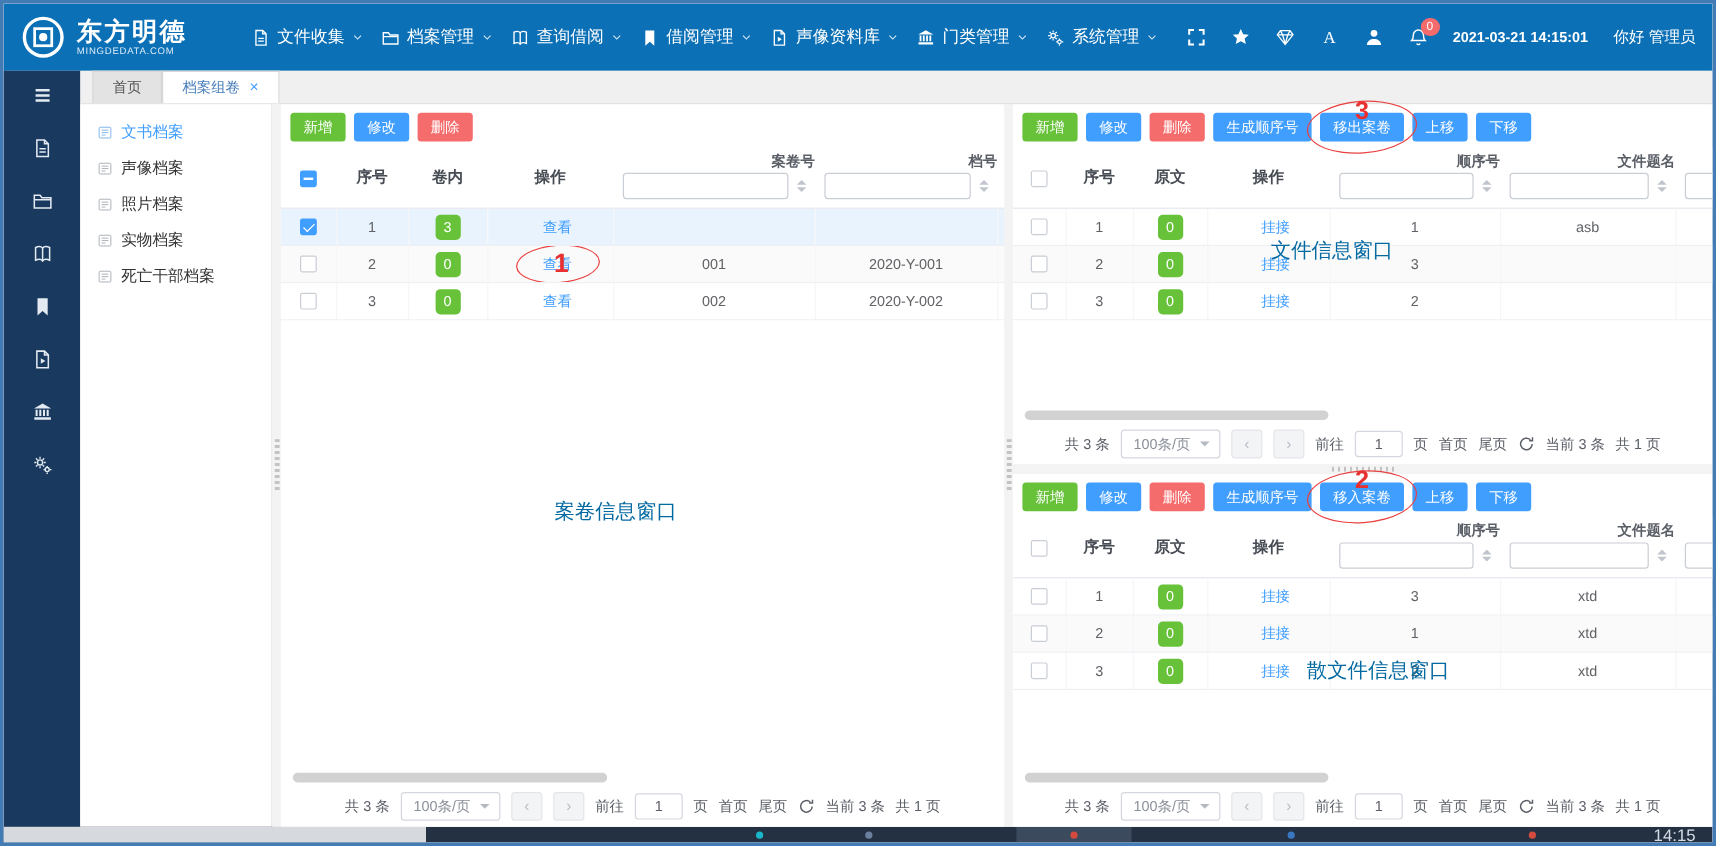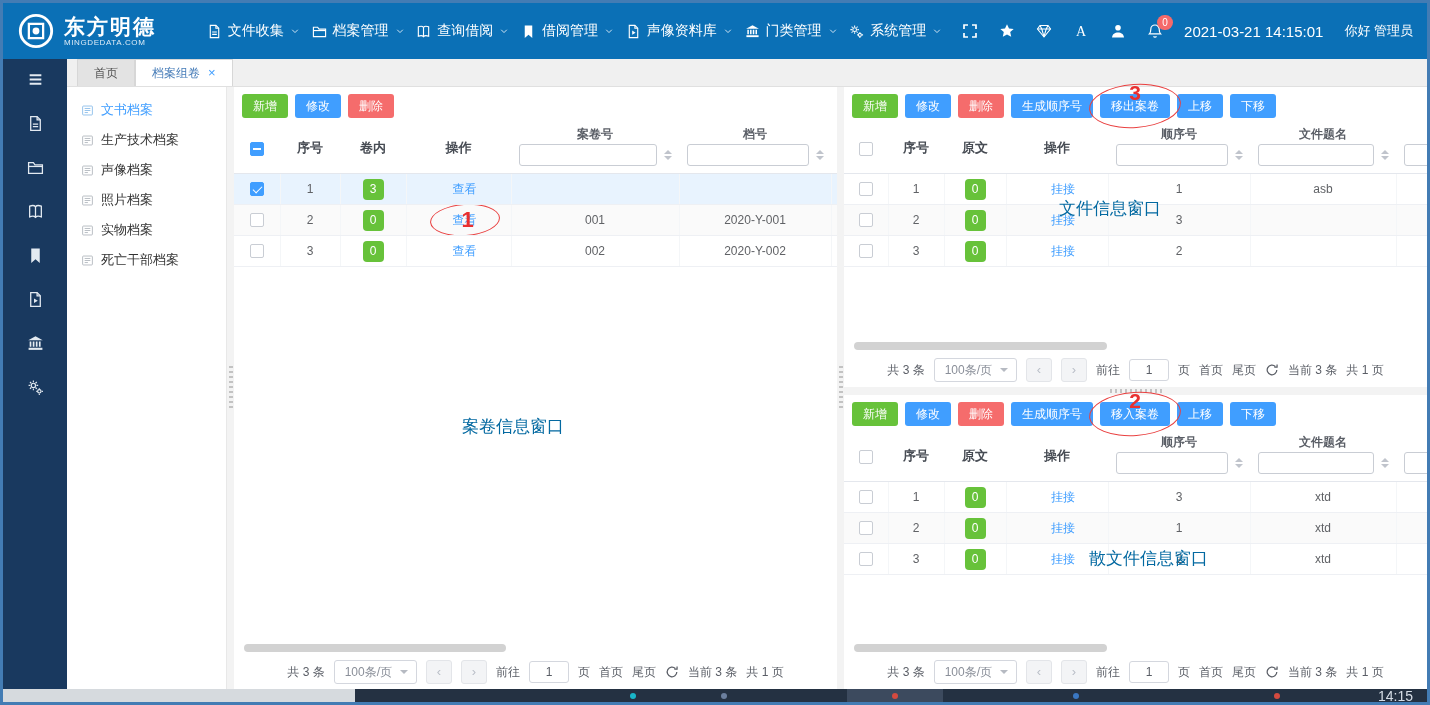--- a/index.html
+++ b/index.html
@@ -17,21 +17,21 @@
   .navmenu{flex:1;display:flex;justify-content:space-evenly;align-items:center;margin:0 8px;max-width:840px}
   .nitem{display:flex;align-items:center;gap:6px;font-size:14px;cursor:pointer;white-space:nowrap}
   .icon{display:inline-block}
   .icon svg{width:100%;height:100%;display:block}
   .nitem .ni{width:15px;height:15px}
   .nitem .car{width:10px;height:10px;opacity:.85}
   .navright{display:flex;align-items:center;gap:21px;margin-left:auto}
   .qicon{width:16px;height:16px;cursor:pointer}
   .bellwrap{position:relative;cursor:pointer;width:16px;height:16px}
   .badge-red{position:absolute;top:-8px;right:-10px;background:#f56a6a;min-width:16px;height:15px;border-radius:8px;font-size:10px;line-height:15px;text-align:center;color:#fff;padding:0 2px}
-  .dt{font-size:15px;font-weight:400;white-space:nowrap}
+  .dt{font-size:12px;font-weight:700;white-space:nowrap}
   .greet{font-size:13px;white-space:nowrap}
 
   
   .body-row{flex:1;display:flex;min-height:0}
   .rail{width:64px;background:#19395f;display:flex;flex-direction:column;align-items:center;padding-top:12px;gap:27px;flex:0 0 auto}
   .rail .ric{width:17px;height:17px;color:#e3eaf1;cursor:pointer}
   .main{flex:1;display:flex;flex-direction:column;min-width:0}
   .tabstrip{height:28px;background:#f0f0f0;display:flex;align-items:flex-end;padding-left:10px;border-bottom:1px solid #e0e0e0;flex:0 0 auto}
   .tab{height:27px;line-height:26px;padding:0 16px;font-size:12px;background:#e3e3e3;color:#555;border:1px solid #d7d7d7;border-bottom:none;cursor:pointer;white-space:nowrap}
   .tab.active{background:#fff;color:#467cb8}
@@ -60,21 +60,21 @@
   .btn.green{background:#67c23a}
   .btn.blue{background:#409eff}
   .btn.red{background:#f56c6c}
 
   .tablewrap{overflow:hidden;flex:0 0 auto}
   table.grid{border-collapse:collapse;table-layout:fixed;font-size:12px;color:#606266}
   .mid table.grid{width:660px}
   .right-col table.grid{width:625px}
   table.grid th{border-bottom:1px solid #e4e7ed;background:#fff;font-weight:700;color:#474c54;height:44px;vertical-align:middle;text-align:center;font-size:13px;padding:0}
   th.col-filter{font-weight:400}
-  .flabel{font-size:12px;color:#5a5e66;height:16px;line-height:16px;margin-top:3px;text-align:center}
+  .flabel{font-size:12px;color:#5a5e66;height:16px;line-height:16px;margin-top:3px;text-align:right}
   .frow{display:flex;align-items:center;padding:2px 4px 7px 8px}
   .finput{flex:1;height:22px;border:1px solid #c9cdd4;border-radius:3px;min-width:0;outline:none;padding:0 4px;font-size:12px}
   .sorter{width:14px;display:flex;flex-direction:column;align-items:center;margin-left:4px;cursor:pointer}
   .sorter i{display:block;width:0;height:0;border:4px solid transparent}
   .sorter .up{border-bottom-color:#c0c4cc;margin-bottom:2px;border-top-width:0}
   .sorter .dn{border-top-color:#c0c4cc;border-bottom-width:0}
   table.grid td{height:31px;border-bottom:1px solid #eef0f4;border-right:1px solid #f4f6f8;text-align:center;overflow:hidden;white-space:nowrap}
   tbody tr{cursor:pointer}
   tbody tr:nth-child(even){background:#fafafa}
   tbody tr.sel{background:#e8f3fe}
@@ -380,31 +380,20 @@
             <div class="titem sel">
               <span class="icon tic">
                 <svg viewBox="0 0 16 16">
                   <g fill="none" stroke="currentColor">
                     <rect x="2" y="2.5" width="12" height="11" rx="1"></rect>
                     <path d="M4.5 5.5h7M4.5 8h7M4.5 10.5h4"></path>
                   </g>
                 </svg>
               </span>
               <span>文书档案</span>
-            </div>
-            <div class="titem">
-              <span class="icon tic">
-                <svg viewBox="0 0 16 16">
-                  <g fill="none" stroke="currentColor">
-                    <rect x="2" y="2.5" width="12" height="11" rx="1"></rect>
-                    <path d="M4.5 5.5h7M4.5 8h7M4.5 10.5h4"></path>
-                  </g>
-                </svg>
-              </span>
-              <span>生产技术档案</span>
             </div>
             <div class="titem">
               <span class="icon tic">
                 <svg viewBox="0 0 16 16">
                   <g fill="none" stroke="currentColor">
                     <rect x="2" y="2.5" width="12" height="11" rx="1"></rect>
                     <path d="M4.5 5.5h7M4.5 8h7M4.5 10.5h4"></path>
                   </g>
                 </svg>
               </span>

